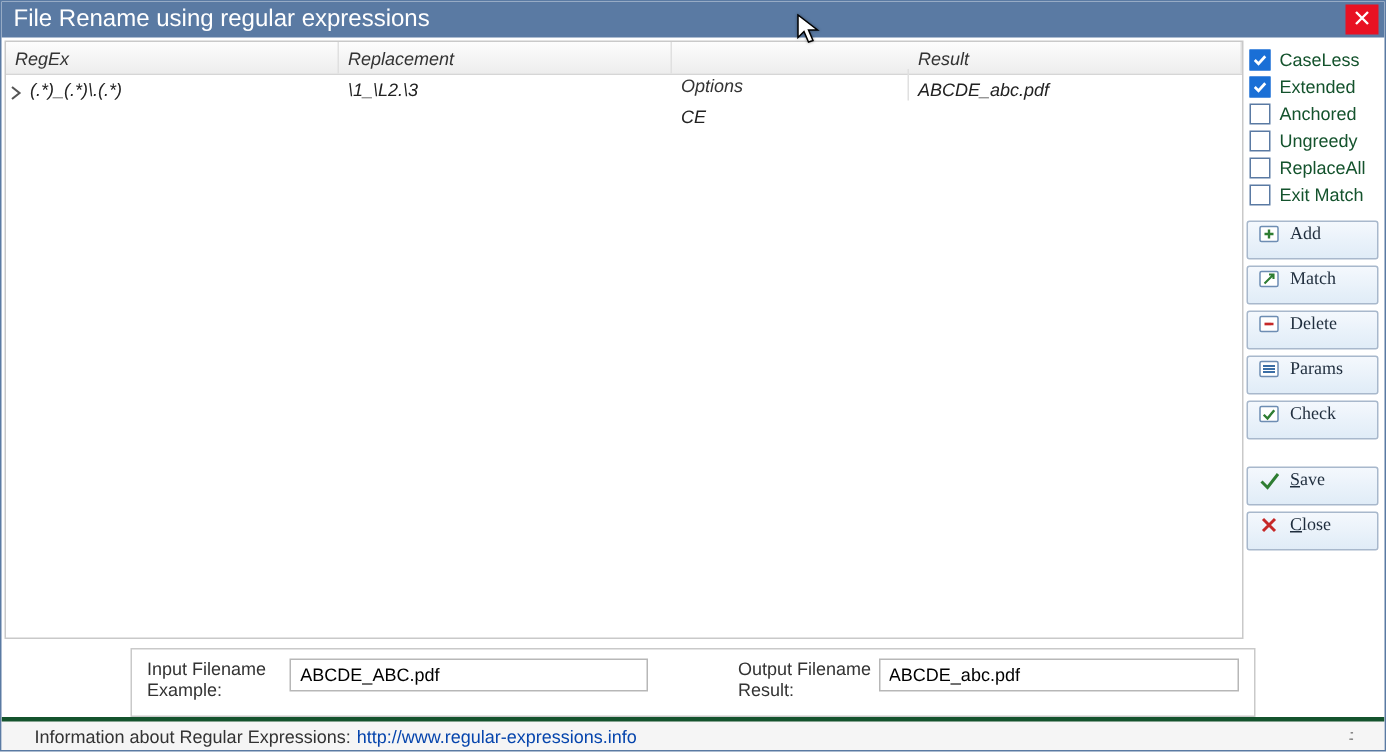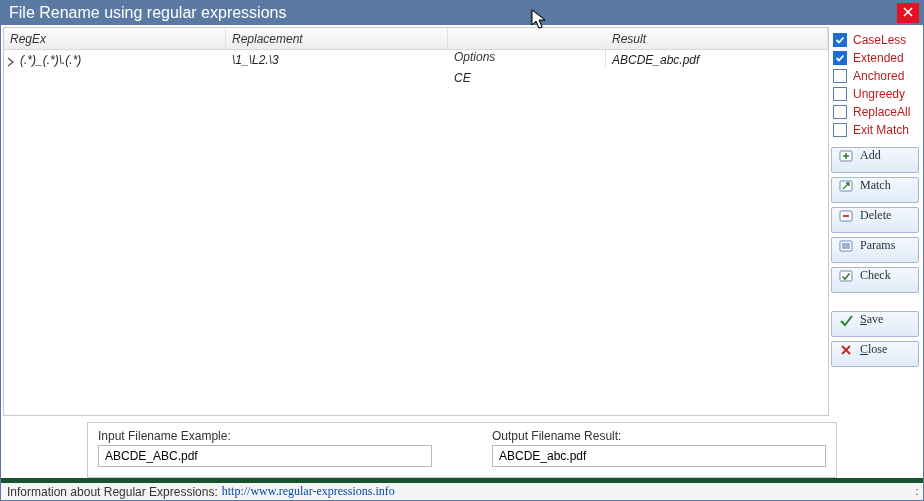--- a/index.html
+++ b/index.html
@@ -24,40 +24,40 @@
   .trow { display: flex; height: 20px; align-items: center; color: #222; }
   .trow .col { padding: 0 6px; }
   .trow .col-regex { position: relative; padding-left: 16px; }
   .trow .chev { position: absolute; left: 2px; top: 3px; }
   .trow .chev svg { width: 10px; height: 10px; }
   .tbody { flex: 1; min-height: 0; overflow: auto; }
 
   
   .rpanel { width: 92px; padding: 4px 4px 4px 0; display: flex; flex-direction: column; gap: 0; }
   .checks { display: flex; flex-direction: column; gap: 4px; padding: 4px 2px 10px 2px; }
-  .chk { display: flex; align-items: center; gap: 6px; cursor: pointer; color: #b91c1c; }
+  .chk { display: flex; align-items: center; gap: 6px; cursor: pointer; color: #14532d; }
   .chkbox { width: 14px; height: 14px; border: 1px solid #5a7aa3; background: #fff; display: inline-flex; align-items: center; justify-content: center; }
   .chkbox.checked { background: #1a6fd6; border-color: #1a6fd6; }
   .chkbox.checked svg { width: 10px; height: 10px; }
   .buttons { display: flex; flex-direction: column; gap: 4px; }
   .buttons .spacer { height: 10px; }
   .btn { height: 26px; border: 1px solid #a8b8cc; background: linear-gradient(#f4f8fd,#e0ecf7); display: flex; align-items: flex-start; gap: 6px; padding: 0 6px; cursor: pointer; border-radius: 2px; color: #1f2d3d; font-family: Liberation Serif, serif; }
   .btn .icon { width: 16px; height: 16px; display: inline-flex; align-items: center; justify-content: center; }
   .btn .label { flex: 1; }
   .btn .ul { text-decoration: underline; }
 
   
   .bottomgroup { border: 1px solid #c9c9c9; margin: 4px 86px 0 86px; padding: 6px 10px 10px 10px; display: flex; gap: 60px; position: relative; }
-  .field { flex: 1; display: flex; flex-direction: column; gap: 2px; }
+  .field { flex: 1; display: flex; gap: 2px; }
   .field label { color: #333; }
   .field input { height: 22px; border: 1px solid #b7b7b7; padding: 0 6px; font-family: inherit; font-size: 12px; width: 100%; background:#fff; }
 
   
-  .footer { height: 22px; display: flex; align-items: center; padding: 0 6px; background: #f5f5f5; border-top: 5px solid #14532d; color: #333; gap: 4px; }
-  .footer a { color: #0645ad; cursor: pointer; font-family: Liberation Serif, serif; }
+  .footer { height: 22px; display: flex; align-items: center; padding: 0 22px; background: #f5f5f5; border-top: 3px solid #14532d; color: #333; gap: 4px; }
+  .footer a { color: #0645ad; cursor: pointer; }
   .footer .grip { margin-left: auto; color: #888; font-size: 10px; letter-spacing: -2px; }
 
   .cursor { position: absolute; left: 531px; top: 9px; pointer-events: none; }
   .cursor svg { width: 18px; height: 22px; filter: drop-shadow(0 0 1px rgba(0,0,0,.4)); }
 </style>
 </head>
 <body>
 
 <div class="titlebar">
   <div class="title">File Rename using regular expressions</div>

